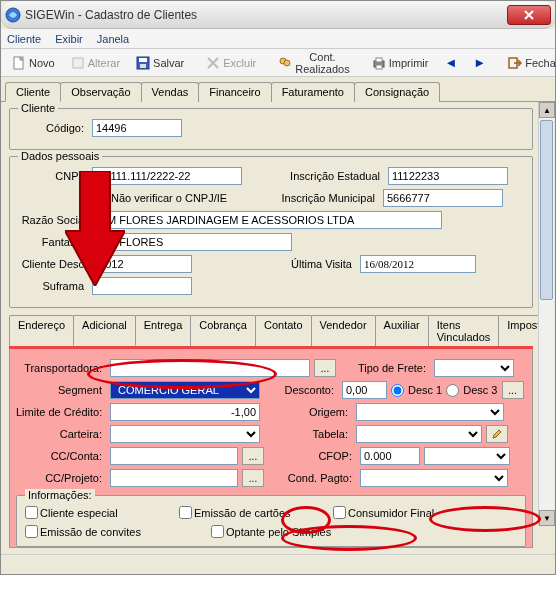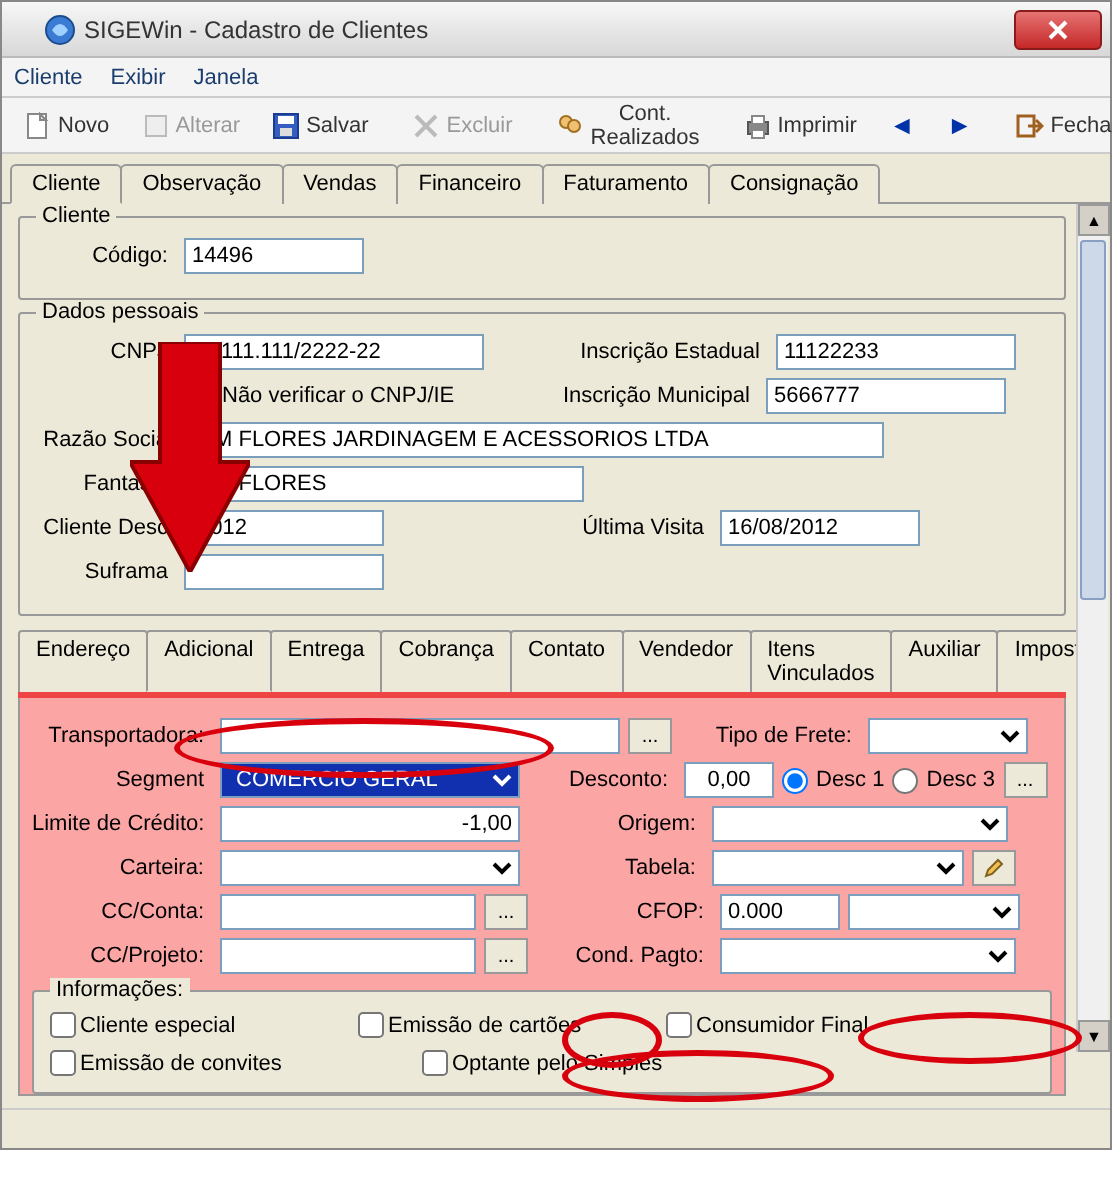--- a/index.html
+++ b/index.html
@@ -1,18 +1,18 @@
 <!DOCTYPE html>
 <html><head>
 <meta charset="utf-8">
 <style>
 * { box-sizing: border-box; font-family: Tahoma, Arial, sans-serif; font-size: 11px; }
 body { margin: 0; padding: 0; background: #fff; width: 556px; }
 .window { width: 556px; border: 1px solid #888; background: #ece9d8; }
-.titlebar { background: linear-gradient(to bottom, #f8f8f8 0%, #e8e8e8 45%, #d8d8d8 100%); height: 28px; display: flex; align-items: center; padding: 0 21px; position: relative; border-bottom: 1px solid #bbb; }
+.titlebar { background: linear-gradient(to bottom, #f8f8f8 0%, #e8e8e8 45%, #d8d8d8 100%); height: 28px; display: flex; align-items: center; padding: 0 4px; position: relative; border-bottom: 1px solid #bbb; border-radius: 12px; }
 .titlebar .app-icon { width: 16px; height: 16px; margin-right: 4px; display:inline-flex; align-items:center; justify-content:center; }
 .titlebar .title-text { color: #333; font-size: 12px; }
 .titlebar .close-btn { position: absolute; right: 4px; top: 4px; width: 44px; height: 20px; background: linear-gradient(to bottom, #e57373 0%, #c62828 100%); border: 1px solid #8b1a1a; border-radius: 3px; color:#fff; display:flex; align-items:center; justify-content:center; font-weight:bold; cursor:pointer;}
 .menubar { background: #f4f4f4; height: 20px; display: flex; align-items: center; padding: 0 6px; gap: 14px; border-bottom: 1px solid #ccc;}
 .menubar span { color: #1a3d6d; cursor: pointer; }
 .toolbar { background: #f4f4f4; height: 28px; display: flex; align-items: center; padding: 0 4px; gap: 2px; border-bottom: 1px solid #ccc;}
 .tbtn { display:flex; align-items:center; gap:3px; padding: 2px 6px; border: 1px solid transparent; background:transparent; cursor:pointer; color:#333; border-radius:2px;}
 .tbtn.disabled{color:#999;}
 .tbtn .ic{width:14px;height:14px;display:inline-flex;align-items:center;justify-content:center;}
 .tsep{width:1px;height:20px;background:#ccc;margin:0 2px;}
@@ -194,53 +194,53 @@
         <input type="text" style="width: 350px;" value="DIM FLORES JARDINAGEM E ACESSORIOS LTDA">
       </div>
       <div class="row">
         <span class="lbl" style="width:70px">Fantasia</span>
         <input type="text" style="width: 200px;" value="DIM FLORES">
       </div>
       <div class="row">
         <span class="lbl" style="width:70px">Cliente Desc</span>
         <input type="text" style="width: 100px;" value="/2012">
         <span class="lbl" style="width:130px;margin-left:30px">Última Visita</span>
-        <input type="text" style="width: 100px;" value="16/08/2012">
+        <input type="text" style="width: 116px; font-family: Liberation Serif, serif;" value="16/08/2012">
       </div>
       <div class="row">
         <span class="lbl" style="width:70px">Suframa</span>
         <input type="text" style="width: 100px;" value="">
       </div>
     </div>
 
     <div class="inner-tabs">
       <div class="itab">Endereço</div>
       <div class="itab active">Adicional</div>
       <div class="itab">Entrega</div>
       <div class="itab">Cobrança</div>
       <div class="itab">Contato</div>
       <div class="itab">Vendedor</div>
+      <div class="itab">Auxiliar</div>
       <div class="itab">Itens Vinculados</div>
-      <div class="itab">Auxiliar</div>
       <div class="itab">Impost</div>
     </div>
 
     <div class="form-area">
       <div class="row">
         <span class="lbl" style="width:90px">Transportadora:</span>
         <input type="text" style="width: 200px;" value="">
         <button class="smbtn">...</button>
         <span class="lbl" style="width:90px">Tipo de Frete:</span>
         <select style="width:80px"><option></option></select>
       </div>
       <div class="row">
         <span class="lbl" style="width:90px">Segment</span>
         <select style="width:150px;background:#1030b0;color:#fff;font-weight:normal"><option>COMERCIO GERAL</option></select>
         <span class="lbl" style="width:70px;margin-left:4px">Desconto:</span>
-        <input type="text" style="width: 45px; text-align: center;" value="0,00">
+        <input type="text" style="width: 45px; text-align: left;" value="0,00">
         <span class="radio-wrap">
               <input type="radio" name="desc" checked="" style="">
               <span>Desc 1</span>
             </span>
         <span class="radio-wrap">
               <input type="radio" name="desc" style="">
               <span>Desc 3</span>
             </span>
         <button class="smbtn">...</button>
       </div>

